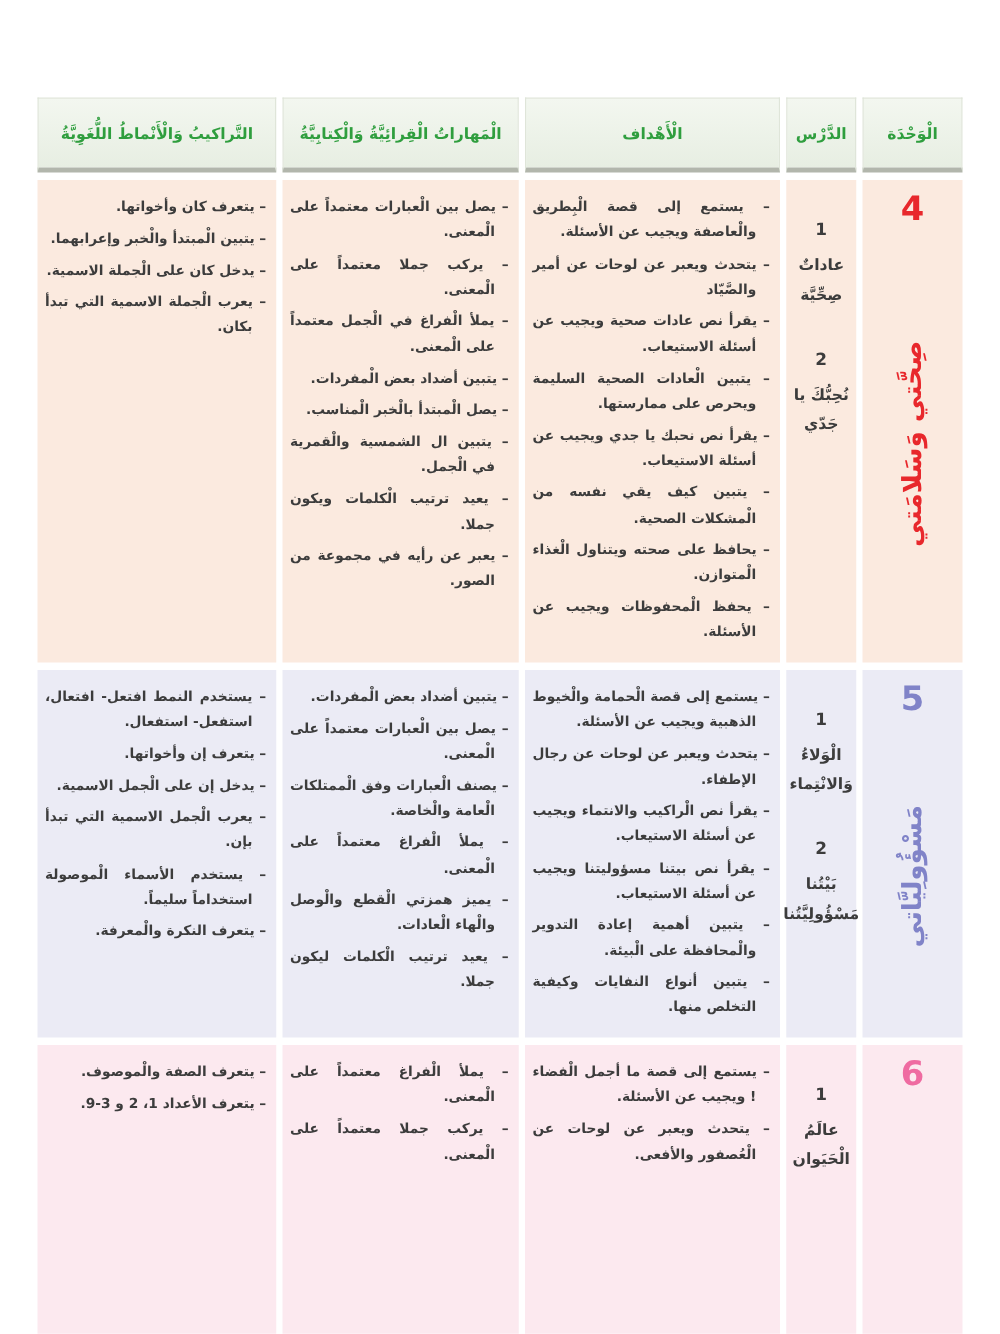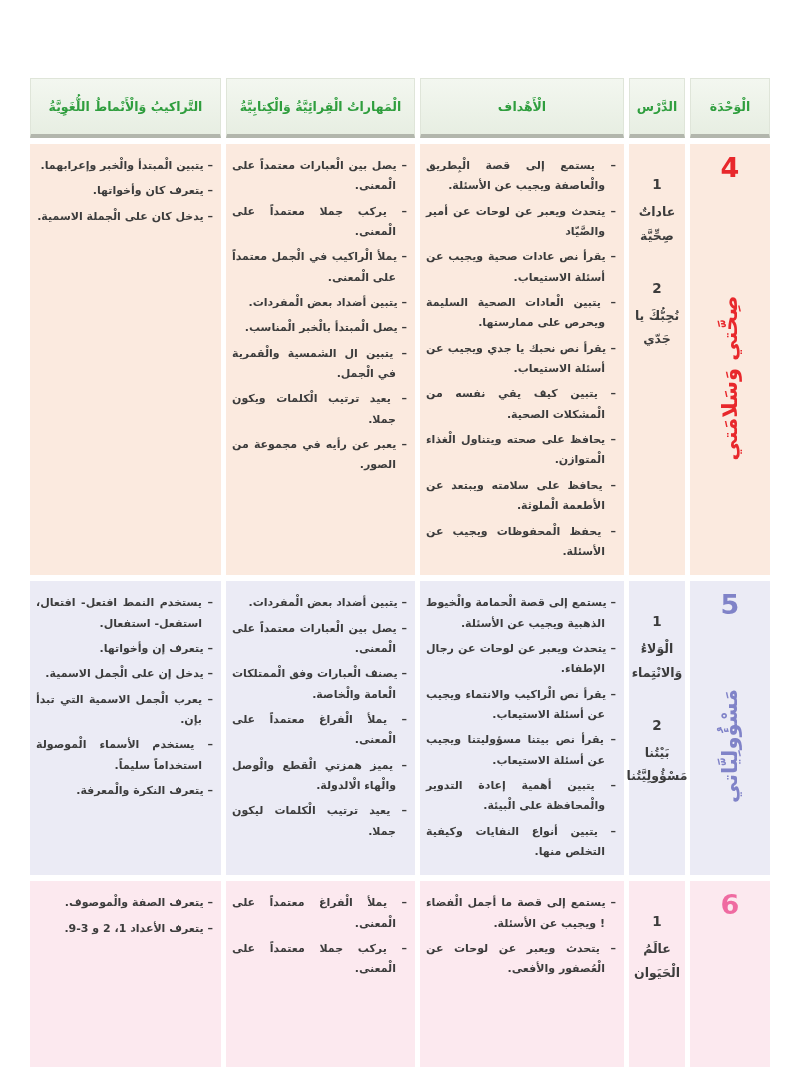--- a/index.html
+++ b/index.html
@@ -76,41 +76,41 @@
           </div>
           <div class="cell list-cell">
             <ul>
               <li>يستمع إلى قصة الْبِطريق والْعاصفة ويجيب عن الأسئلة.</li>
               <li>يتحدث ويعبر عن لوحات عن أمير والصَّيّاد</li>
               <li>يقرأ نص عادات صحية ويجيب عن أسئلة الاستيعاب.</li>
               <li>يتبين الْعادات الصحية السليمة ويحرص على ممارستها.</li>
               <li>يقرأ نص نحبك يا جدي ويجيب عن أسئلة الاستيعاب.</li>
               <li>يتبين كيف يقي نفسه من الْمشكلات الصحية.</li>
               <li>يحافظ على صحته ويتناول الْغذاء الْمتوازن.</li>
-              <li>يحافظ على سلامته ويبتعد عن الأطعمة الْملوثة.</li>
               <li>يحفظ الْمحفوظات ويجيب عن الأسئلة.</li>
             </ul>
           </div>
           <div class="cell list-cell">
             <ul>
               <li>يصل بين الْعبارات معتمداً على الْمعنى.</li>
               <li>يركب جملا معتمداً على الْمعنى.</li>
-              <li>يملأ الْراكيب في الْجمل معتمداً على الْمعنى.</li>
+              <li>يملأ الْفراغ في الْجمل معتمداً على الْمعنى.</li>
               <li>يتبين أضداد بعض الْمفردات.</li>
               <li>يصل الْمبتدأ بالْخبر الْمناسب.</li>
               <li>يتبين ال الشمسية والْقمرية في الْجمل.</li>
               <li>يعيد ترتيب الْكلمات ويكون جملا.</li>
               <li>يعبر عن رأيه في مجموعة من الصور.</li>
             </ul>
           </div>
           <div class="cell list-cell">
             <ul>
+              <li>يتعرف كان وأخواتها.</li>
               <li>يتبين الْمبتدأ والْخبر وإعرابهما.</li>
-              <li>يتعرف كان وأخواتها.</li>
               <li>يدخل كان على الْجملة الاسمية.</li>
+              <li>يعرب الْجملة الاسمية التي تبدأ بكان.</li>
             </ul>
           </div>
         </div>
         <div class="grid row" style="--bg: #ebebf5; --accent: #8083c8; min-height: 285px;">
           <div class="cell unit-cell">
             <div class="unit-number">5</div>
             <div class="unit-vtitle">
               <span>مَسْؤُولِيَّاتي</span>
             </div>
           </div>
@@ -133,21 +133,21 @@
               <li>يتبين أهمية إعادة التدوير والْمحافظة على الْبيئة.</li>
               <li>يتبين أنواع النفايات وكيفية التخلص منها.</li>
             </ul>
           </div>
           <div class="cell list-cell">
             <ul>
               <li>يتبين أضداد بعض الْمفردات.</li>
               <li>يصل بين الْعبارات معتمداً على الْمعنى.</li>
               <li>يصنف الْعبارات وفق الْممتلكات الْعامة والْخاصة.</li>
               <li>يملأ الْفراغ معتمداً على الْمعنى.</li>
-              <li>يميز همزتي الْقطع والْوصل والْهاء الْالدولة.</li>
+              <li>يميز همزتي الْقطع والْوصل والْهاء الْعادات.</li>
               <li>يعيد ترتيب الْكلمات ليكون جملا.</li>
             </ul>
           </div>
           <div class="cell list-cell">
             <ul>
               <li>يستخدم النمط افتعل- افتعال، استفعل- استفعال.</li>
               <li>يتعرف إن وأخواتها.</li>
               <li>يدخل إن على الْجمل الاسمية.</li>
               <li>يعرب الْجمل الاسمية التي تبدأ بإن.</li>
               <li>يستخدم الأسماء الْموصولة استخداماً سليماً.</li>

